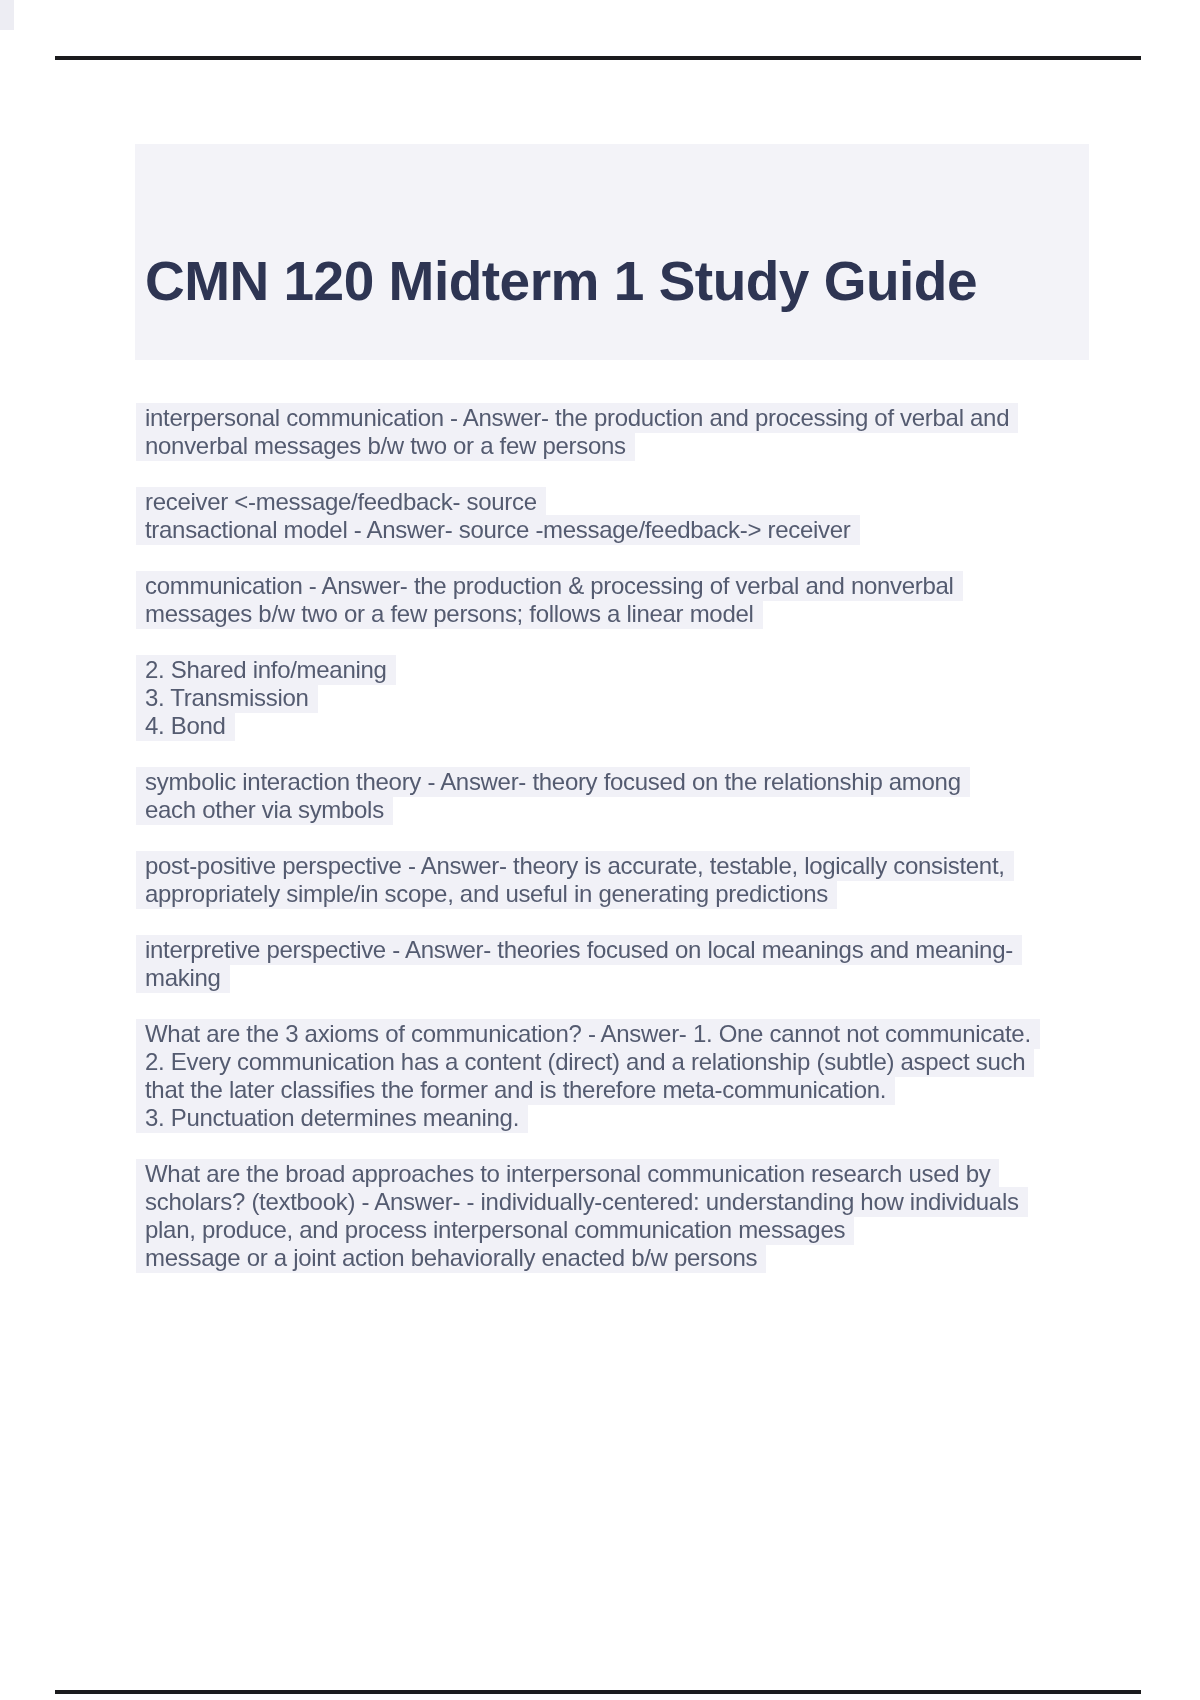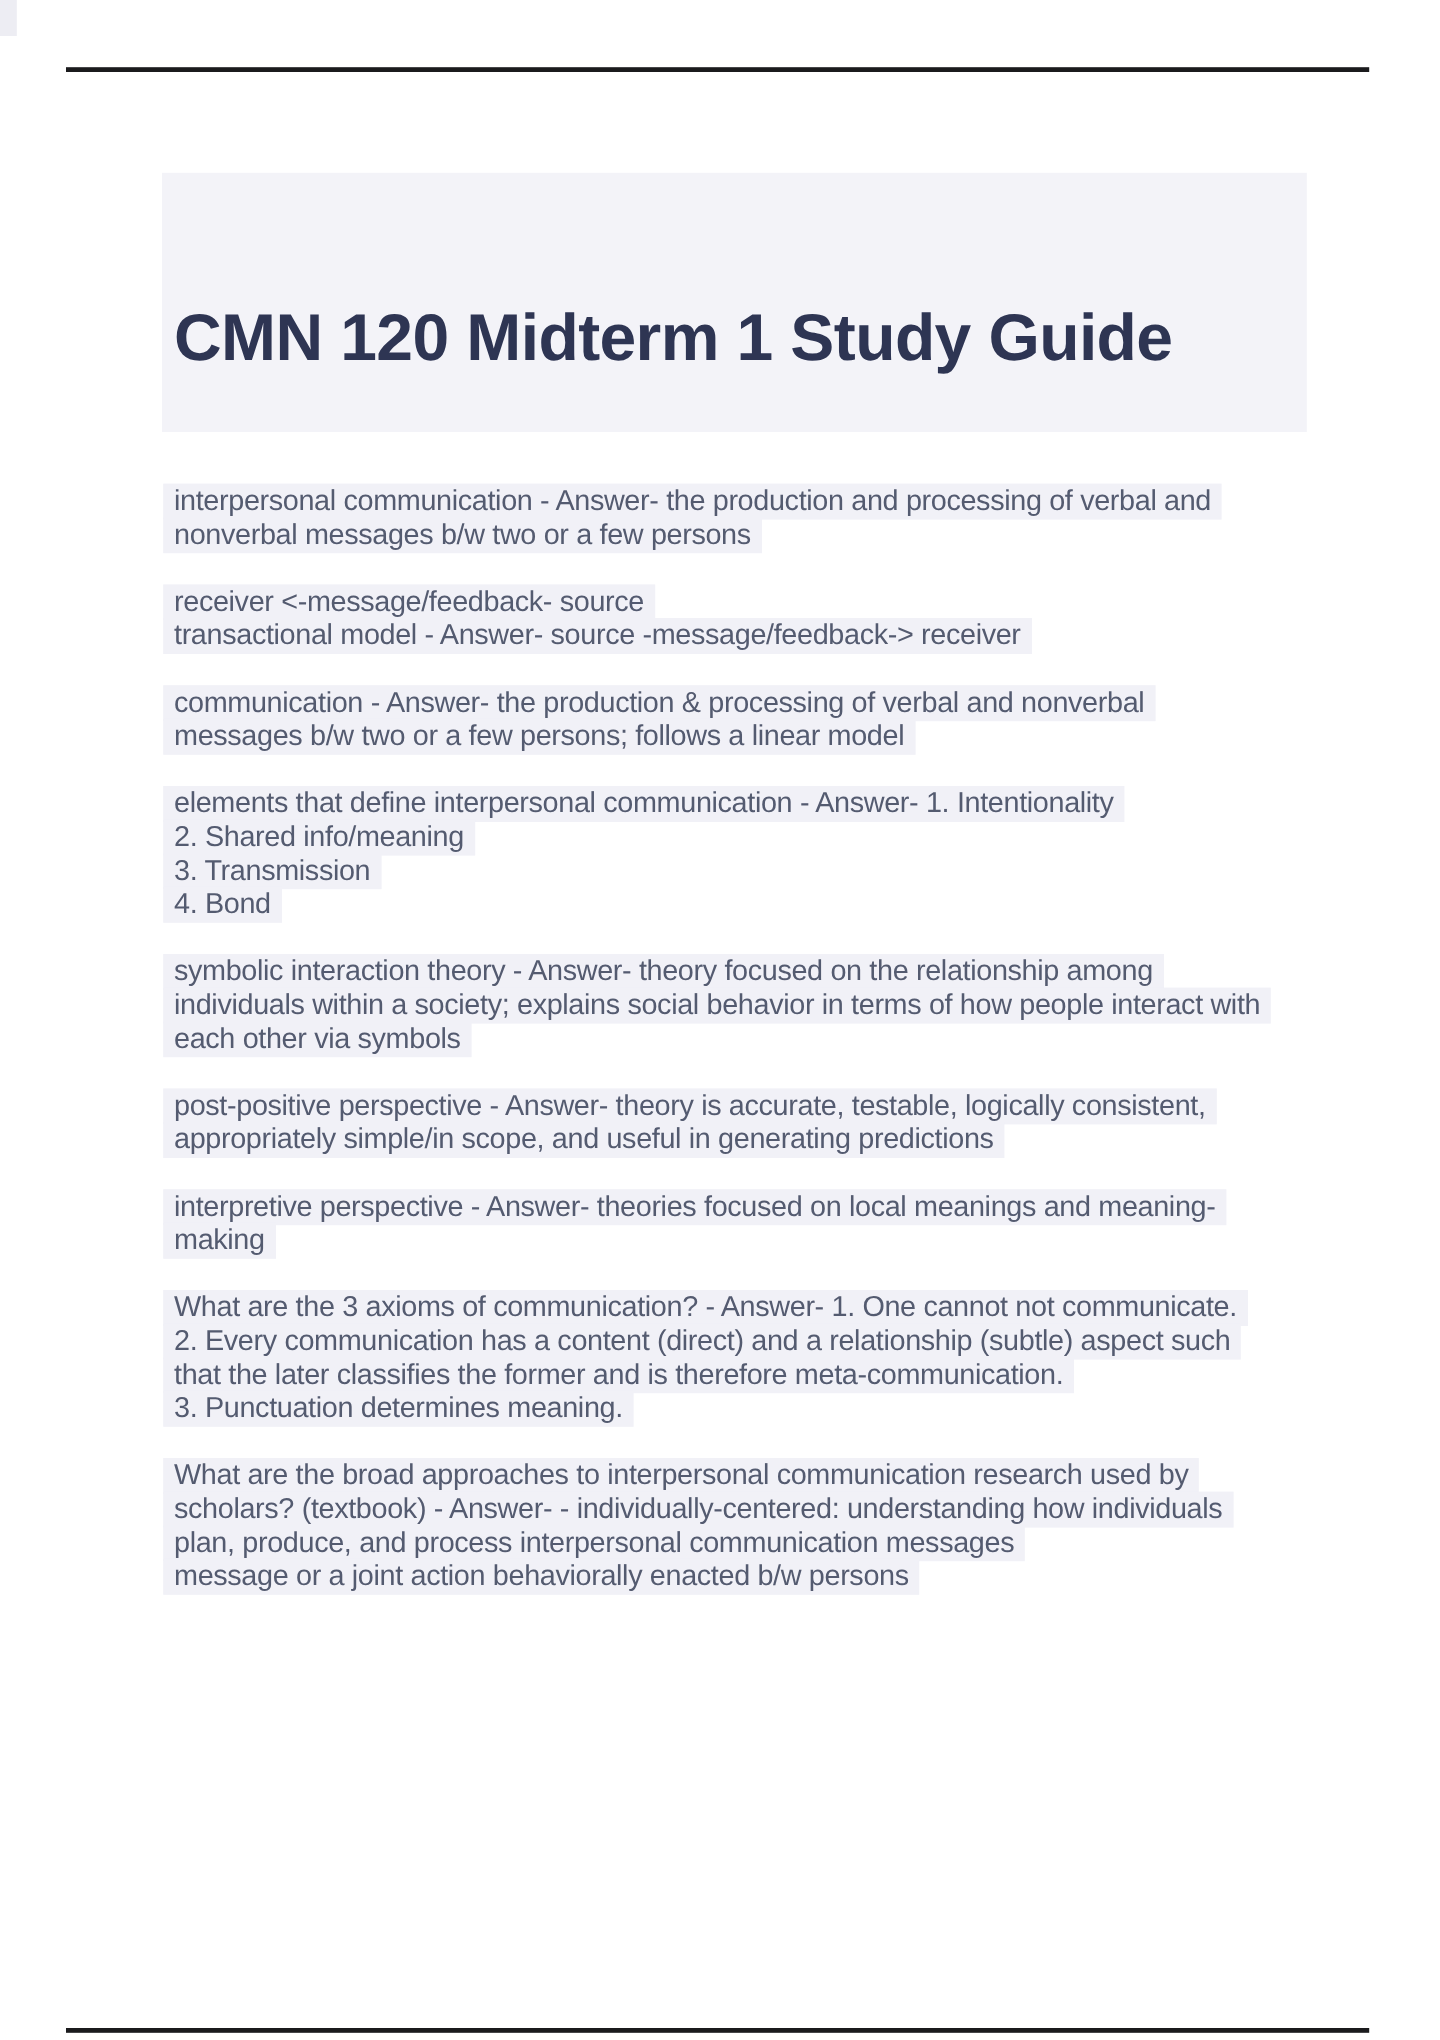--- a/index.html
+++ b/index.html
@@ -59,28 +59,26 @@
       </div>
       <div class="para">
         <div class="line"><span class="hl">receiver &lt;-message/feedback- source</span></div>
         <div class="line"><span class="hl">transactional model - Answer- source -message/feedback-&gt; receiver</span></div>
       </div>
       <div class="para">
         <div class="line"><span class="hl">communication - Answer- the production &amp; processing of verbal and nonverbal</span></div>
         <div class="line"><span class="hl">messages b/w two or a few persons; follows a linear model</span></div>
       </div>
       <div class="para">
-        <div class="line"><span class="hl">elements that define interpersonal communication - Answer- 1. Intentionality</span></div>
         <div class="line"><span class="hl">2. Shared info/meaning</span></div>
         <div class="line"><span class="hl">3. Transmission</span></div>
         <div class="line"><span class="hl">4. Bond</span></div>
       </div>
       <div class="para">
         <div class="line"><span class="hl">symbolic interaction theory - Answer- theory focused on the relationship among</span></div>
-        <div class="line"><span class="hl">individuals within a society; explains social behavior in terms of how people interact with</span></div>
         <div class="line"><span class="hl">each other via symbols</span></div>
       </div>
       <div class="para">
         <div class="line"><span class="hl">post-positive perspective - Answer- theory is accurate, testable, logically consistent,</span></div>
         <div class="line"><span class="hl">appropriately simple/in scope, and useful in generating predictions</span></div>
       </div>
       <div class="para">
         <div class="line"><span class="hl">interpretive perspective - Answer- theories focused on local meanings and meaning-</span></div>
         <div class="line"><span class="hl">making</span></div>
       </div>

